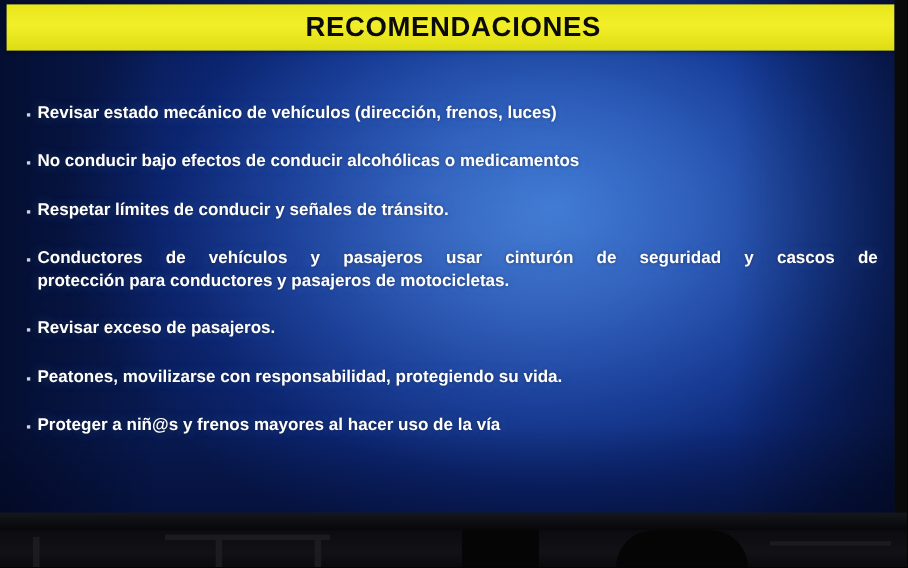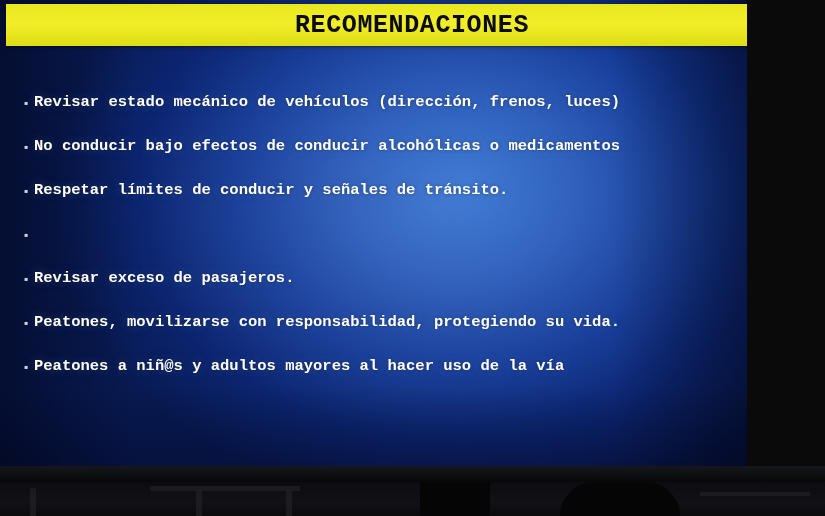--- a/index.html
+++ b/index.html
@@ -18,26 +18,25 @@
     width: 825px;
     height: 516px;
     background: #0a0a0a;
     overflow: hidden;
   }
   
   #slide {
     position: absolute;
     left: 0;
     top: 0;
-    width: 747px;
+    width: 813px;
     height: 470px;
     background:
       radial-gradient(ellipse 55% 70% at 62% 40%, #2f6fd0 0%, #2457b8 28%, #143a96 55%, #0c2570 78%, #081a52 100%);
     overflow: hidden;
-    font-family: Liberation Mono, monospace;
   }
   
   #slide::after {
     content: "";
     position: absolute;
     inset: 0;
     background:
       radial-gradient(ellipse 75% 85% at 58% 45%, rgba(255,255,255,0.10) 0%, rgba(255,255,255,0.0) 55%),
       linear-gradient(to right, rgba(0,0,10,0.45) 0%, rgba(0,0,10,0.0) 18%, rgba(0,0,10,0.0) 82%, rgba(0,0,10,0.40) 100%),
       linear-gradient(to bottom, rgba(0,0,10,0.18) 0%, rgba(0,0,10,0.0) 12%, rgba(0,0,10,0.0) 82%, rgba(0,0,20,0.35) 100%);
@@ -163,36 +162,38 @@
       </div>
 
       <div class="bullet-row">
         <span class="bullet-marker">▪</span>
         <span class="bullet-text">Respetar límites de conducir y señales de tránsito.</span>
       </div>
 
       <div class="bullet-row">
         <span class="bullet-marker">▪</span>
         <span class="bullet-text justified">
+          <span class="line1">Conductores de vehículos y pasajeros usar cinturón de seguridad y cascos de</span>
+          <span class="line2">protección para conductores y pasajeros de motocicletas.</span>
         </span>
       </div>
 
       <div class="bullet-row">
         <span class="bullet-marker">▪</span>
         <span class="bullet-text">Revisar exceso de pasajeros.</span>
       </div>
 
       <div class="bullet-row">
         <span class="bullet-marker">▪</span>
         <span class="bullet-text">Peatones, movilizarse con responsabilidad, protegiendo su vida.</span>
       </div>
 
       <div class="bullet-row">
         <span class="bullet-marker">▪</span>
-        <span class="bullet-text">Peatones a niñ@s y adultos mayores al hacer uso de la vía</span>
+        <span class="bullet-text">Proteger a niñ@s y frenos mayores al hacer uso de la vía</span>
       </div>
 
     </div>
   </div>
 
   <div id="bezel"></div>
 
   <div id="room">
     <div class="room-shape" style="left:30px; top:6px; width:6px; height:28px;"></div>
     <div class="room-shape" style="left:150px; top:4px; width:150px; height:5px;"></div>

